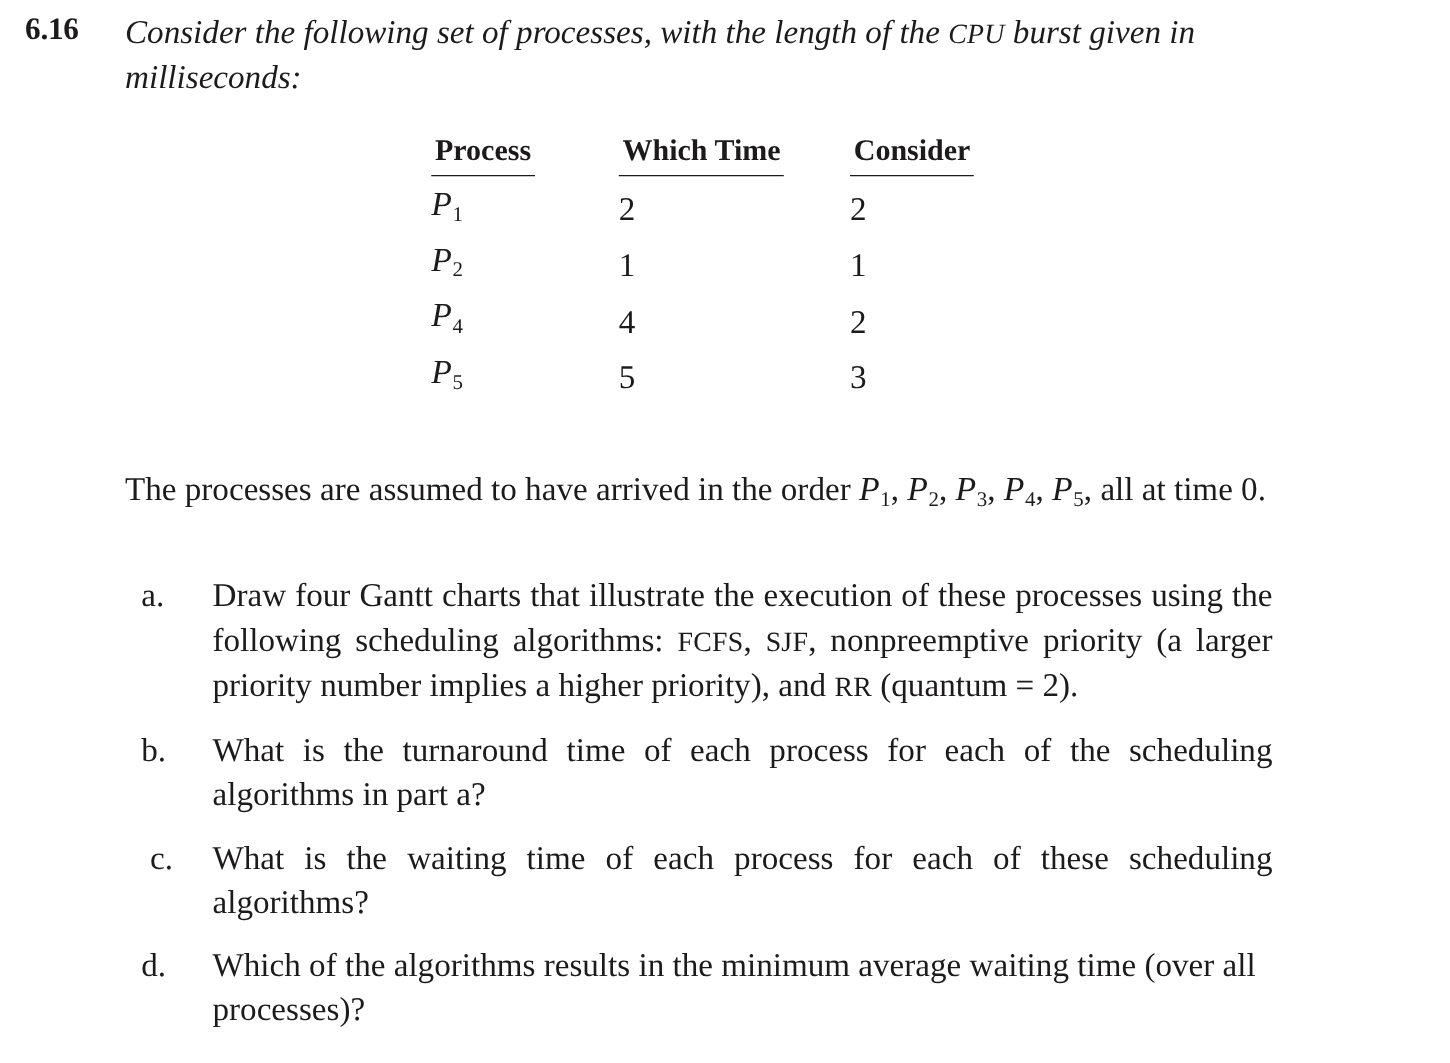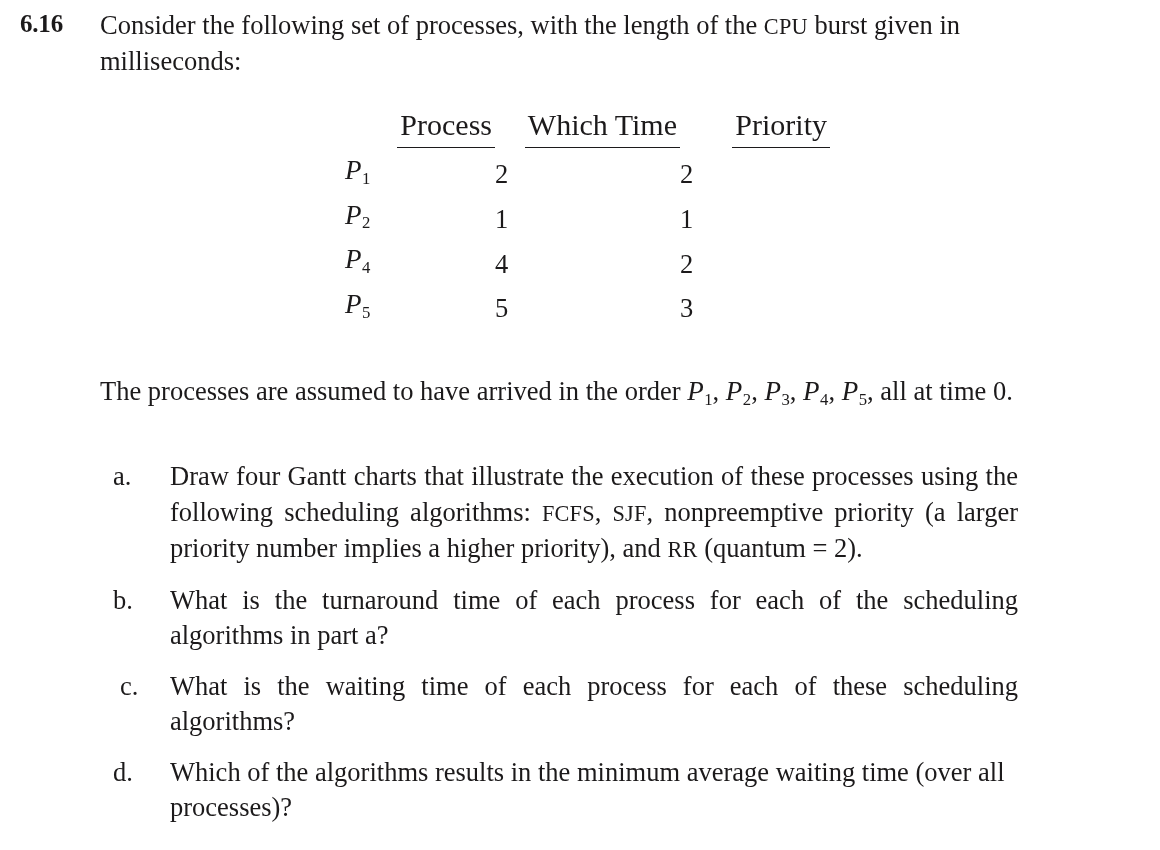--- a/index.html
+++ b/index.html
@@ -36,43 +36,44 @@
     top: 2px;
     font-weight: bold;
     font-size: 25px;
     letter-spacing: -0.2px;
   }
   .ex-body {
     margin-left: 100px;
     width: 918px;
     font-size: 26.5px;
     line-height: 35px;
+    font-style: italic;
   }
   .smallcaps {
     font-size: 0.84em;
     letter-spacing: 0.2px;
   }
 
   
   .proc-table {
     position: absolute;
     left: 0;
     top: 108px;
     width: 1160px;
   }
   table.pt {
     border-collapse: collapse;
     margin: 0 auto 0 345px;
     font-size: 26.5px;
   }
   table.pt th {
-    font-weight: normal;
-    font-size: 30px;
+    font-weight: bold;
+    font-size: 24px;
     padding: 0 0 4px 0;
-    text-align: right;
+    text-align: left;
     white-space: nowrap;
   }
   table.pt th .hdr-inner {
     display: inline-block;
     border-bottom: 1.6px solid #1c1a1b;
     padding: 0 3px 5px 3px;
   }
   table.pt td {
     text-align: left;
     padding: 3px 0 3px 0;
@@ -146,21 +147,21 @@
     <div class="ex-number">6.16</div>
     <div class="ex-body"><span>Consider the following set of processes, with the length of the </span><span class="smallcaps">CPU</span><span> burst given in milliseconds:</span></div>
   </div>
 
   <div class="proc-table">
     <table class="pt">
       <thead>
         <tr>
           <th class="col-proc"><span class="hdr-inner">Process</span></th>
           <th class="col-burst"><span class="hdr-inner">Which Time</span></th>
-          <th class="col-prio"><span class="hdr-inner">Priority</span></th>
+          <th class="col-prio"><span class="hdr-inner">Consider</span></th>
         </tr>
       </thead>
       <tbody>
         <tr>
           <td class="col-proc"><span class="pname"><span>P</span><sub>1</sub></span></td>
           <td class="col-burst">2</td>
           <td class="col-prio">2</td>
         </tr>
         <tr>
           <td class="col-proc"><span class="pname"><span>P</span><sub>2</sub></span></td>

